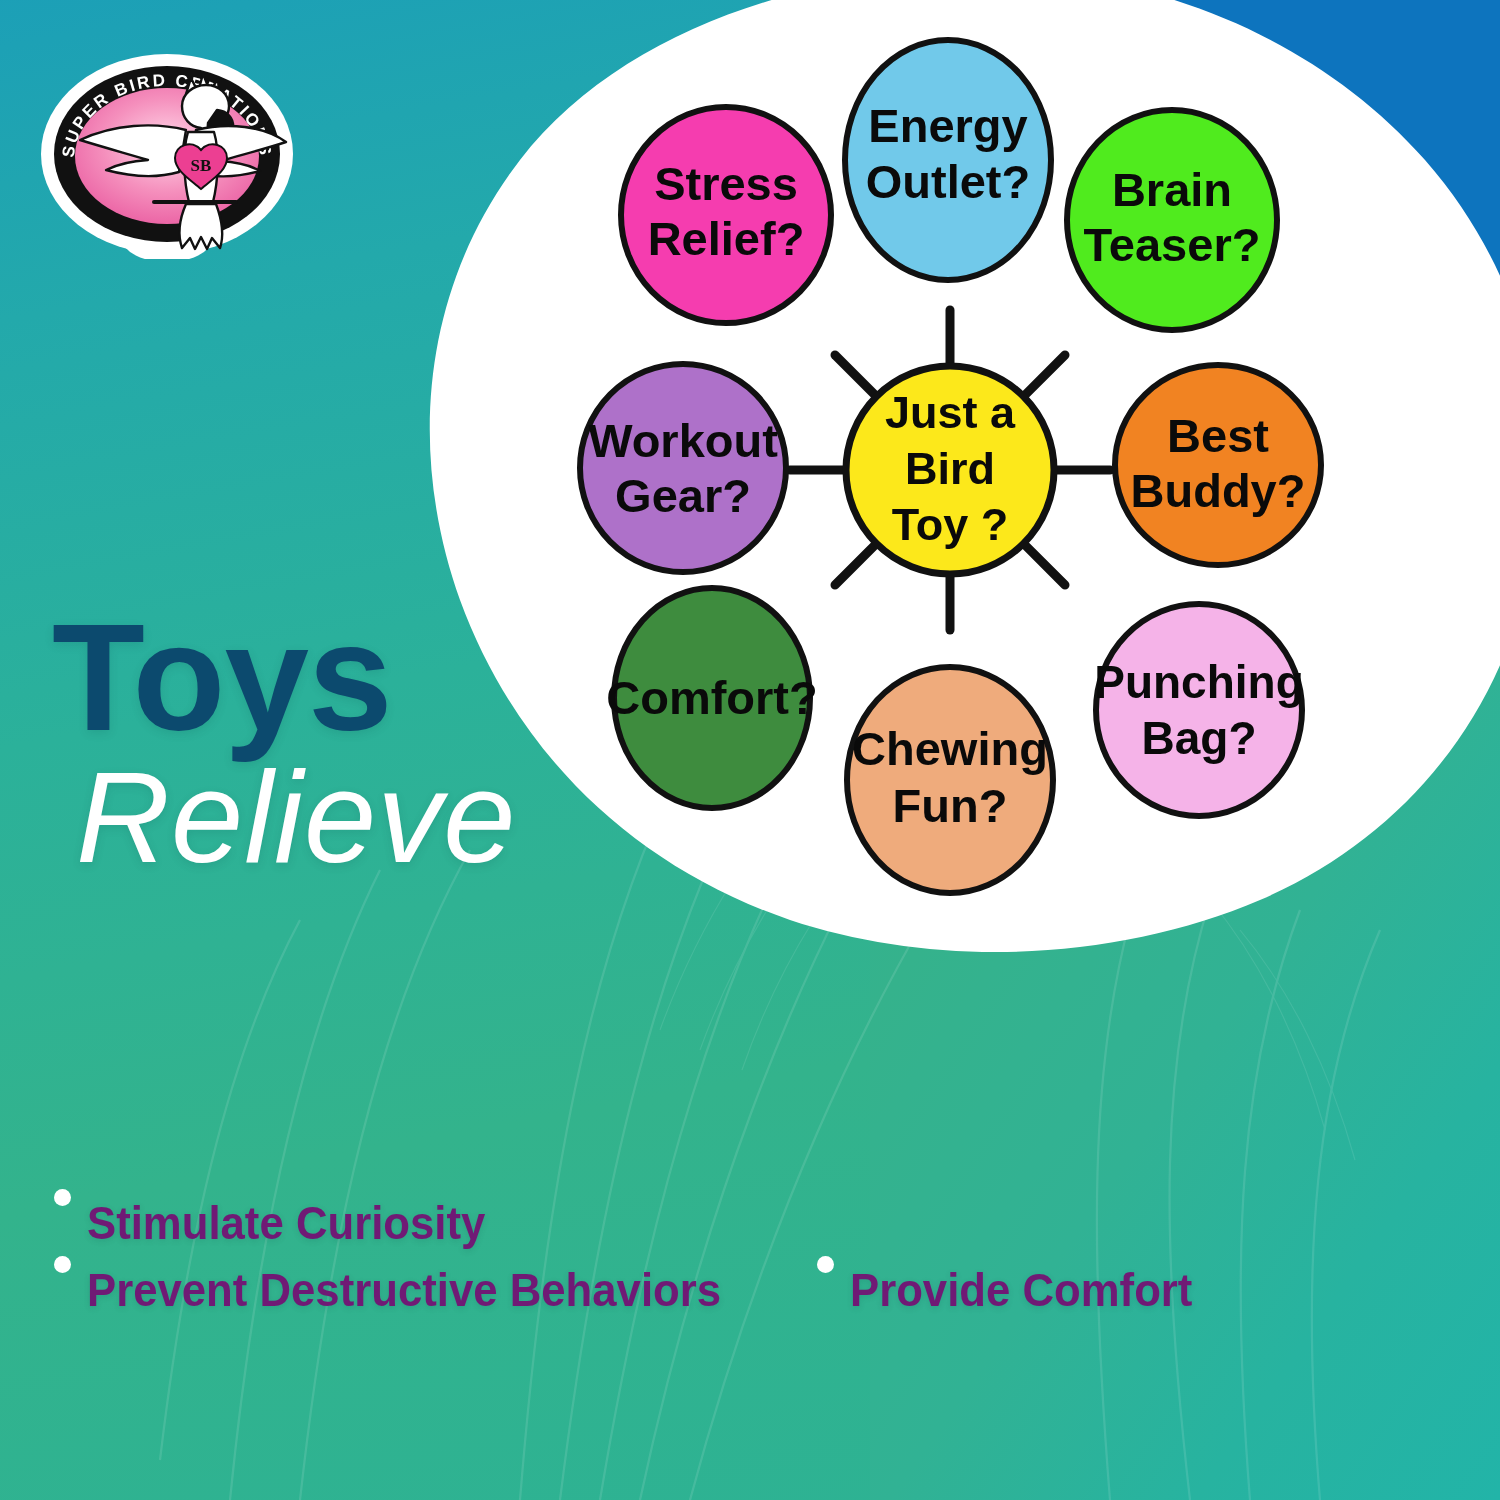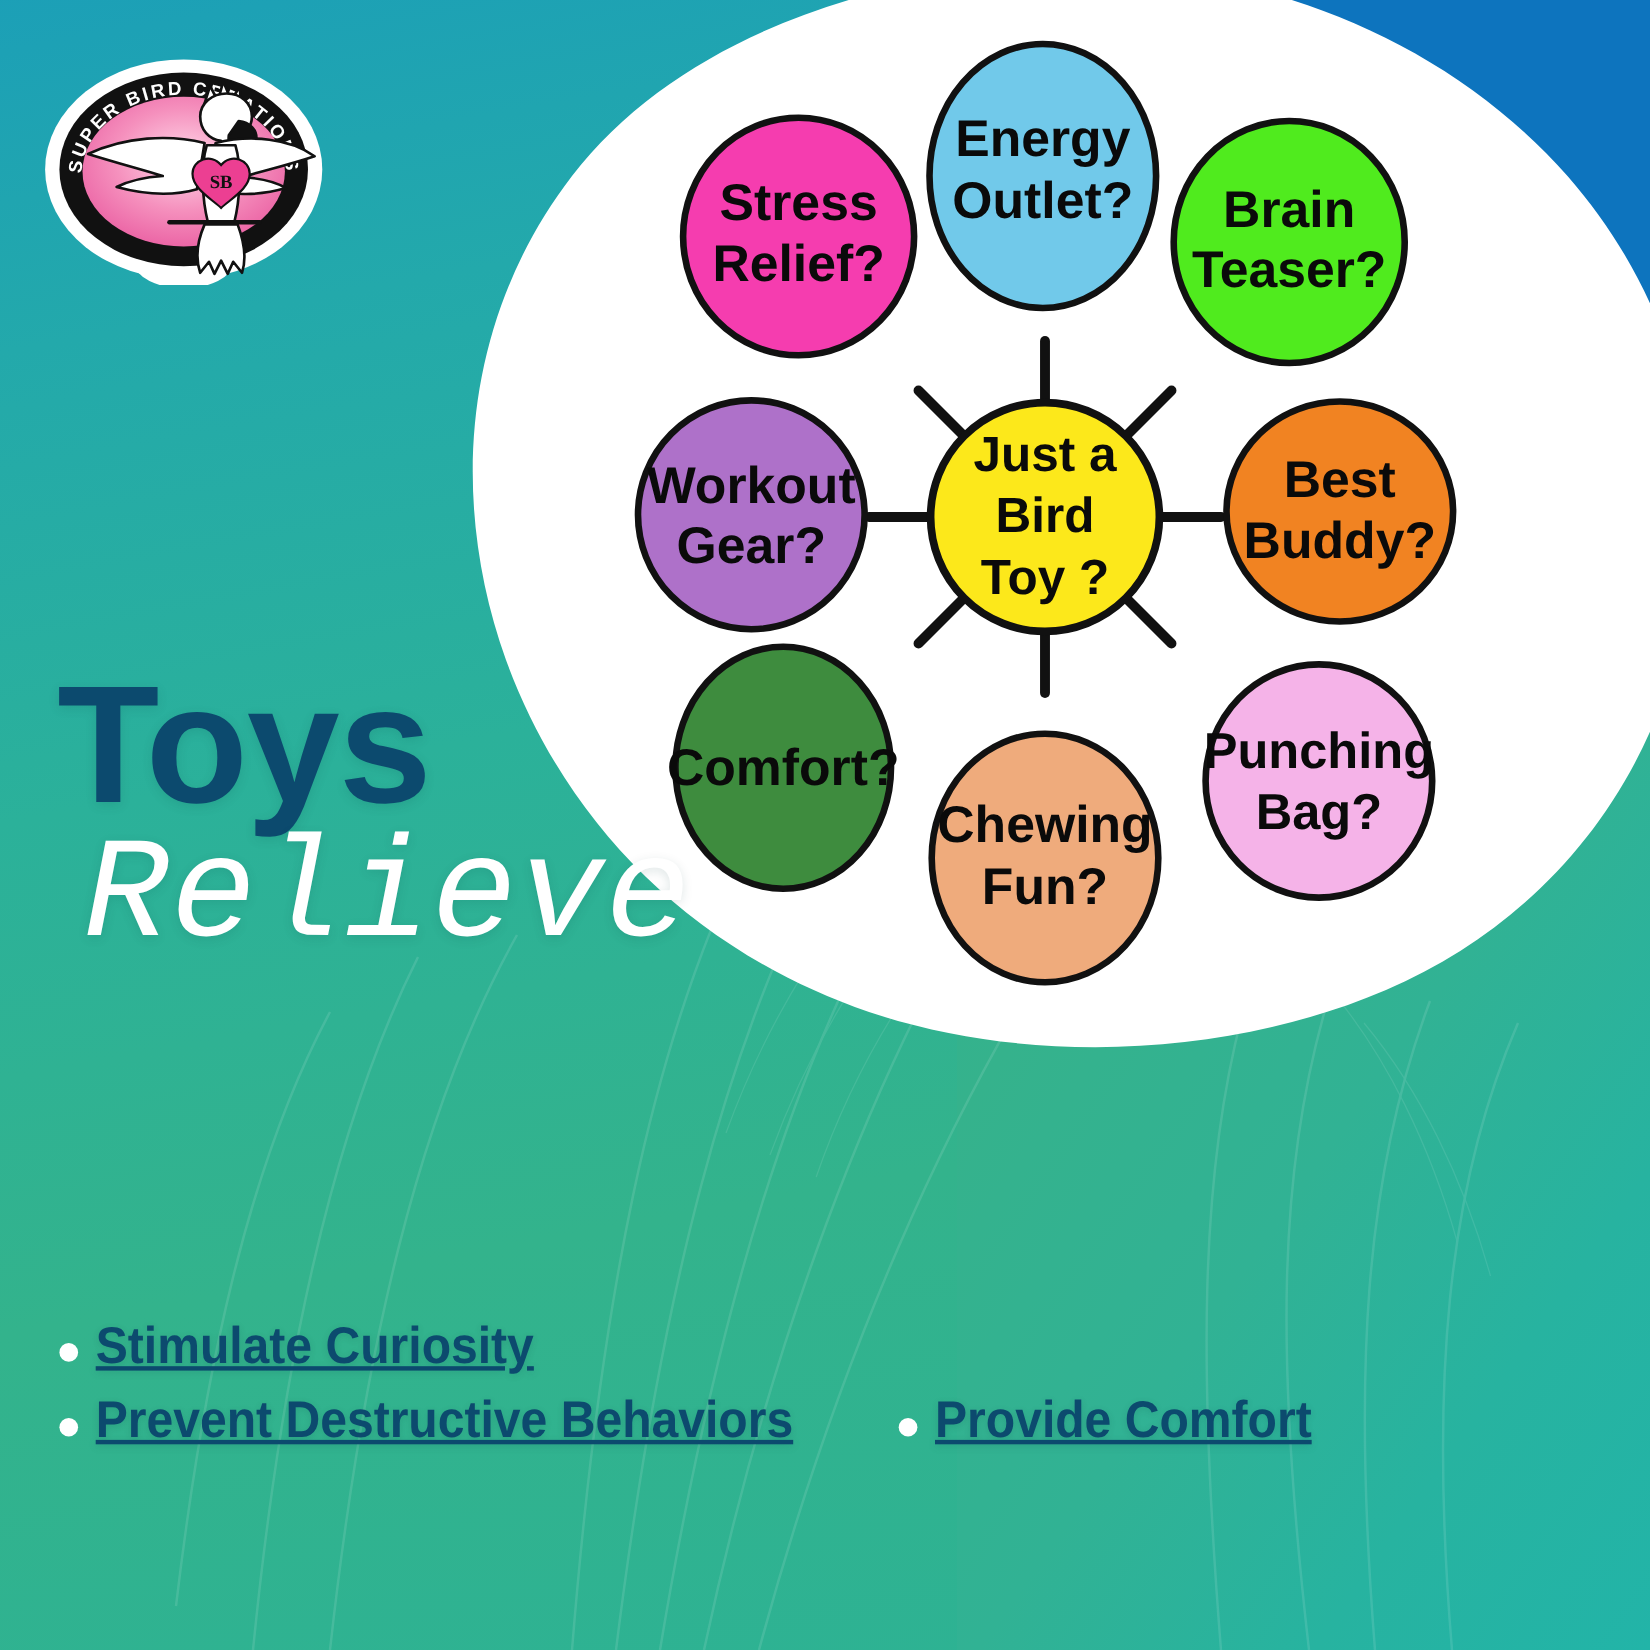--- a/index.html
+++ b/index.html
@@ -57,40 +57,40 @@
 
   
   .headline{position:absolute;left:52px;top:608px;width:860px;}
   .h-toys{
     font-family:"Liberation Sans",sans-serif;
     font-weight:bold;font-size:152px;line-height:.92;color:#0c4a6e;
     letter-spacing:-1px;
     text-shadow:0 3px 10px rgba(0,60,60,.13);
   }
   .h-relieve{
-    font-family:Liberation Mono, monospace;
+    font-family:Liberation Sans, sans-serif;
     font-style:italic;font-weight:normal;
     font-size:130px;line-height:1.0;color:#fff;
     margin-left:24px;margin-top:4px;
     letter-spacing:1px;
     text-shadow:0 3px 10px rgba(0,60,60,.13);
   }
   .h-boredom{
     font-family:"Liberation Sans",sans-serif;
     font-weight:bold;font-size:150px;line-height:.94;color:#fff;
     letter-spacing:-2px;margin-top:22px;
     text-shadow:0 3px 10px rgba(0,60,60,.13);
   }
 
   
   .bullets{
     position:absolute;left:54px;top:1198px;width:1400px;
   }
   .brow{display:flex;align-items:baseline;margin-bottom:18px;}
-  .bitem{display:flex;align-items:flex-end;color:#0c4a6e;white-space:nowrap;text-decoration:underline;}
+  .bitem{display:flex;align-items:flex-start;color:#701a75;white-space:nowrap;}
   .dot{
     width:17px;height:17px;border-radius:50%;background:#fff;
     flex:0 0 auto;margin-right:16px;position:relative;top:-9px;
   }
   .btext{
     font-family:"Liberation Sans",sans-serif;
     font-weight:bold;font-size:47px;line-height:1.05;
     transform:scaleX(.93);transform-origin:left center;
     text-shadow:0 2px 7px rgba(0,60,60,.14);
   }

